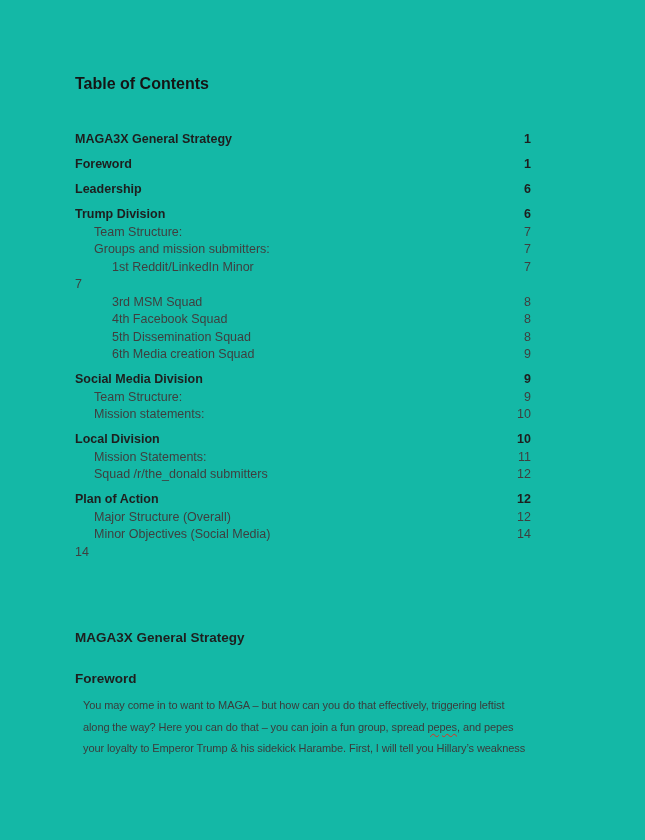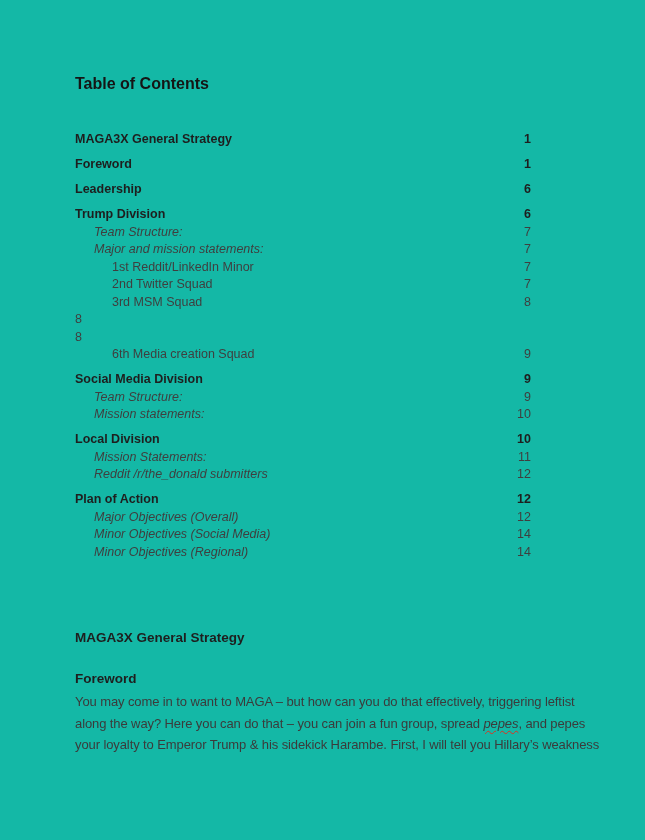--- a/index.html
+++ b/index.html
@@ -33,21 +33,21 @@
     align-items: baseline;
     font-size: 12.5px;
     line-height: 17.5px;
     color: #3f3f3f;
     cursor: pointer;
   }
   .toc-row.b {
     font-weight: 700;
     color: #1e1e1e;
   }
-  .toc-row.l2 .toc-label { padding-left: 19px; font-style: italic; }
+  .toc-row.l2 .toc-label { padding-left: 19px; }
   .toc-row.l3 .toc-label { padding-left: 37px; }
   .toc-page {
     text-align: right;
     white-space: nowrap;
   }
   .body-section {
     margin-top: 69px;
   }
   .section-heading {
     font-size: 13.5px;
@@ -57,37 +57,36 @@
     margin: 0 0 25px 0;
   }
   .subsection-heading {
     font-size: 13.5px;
     line-height: 16px;
     font-weight: 700;
     color: #1e1e1e;
     margin: 0 0 4px 0;
   }
   .para {
-    font-size: 13px;
+    font-size: 11px;
     line-height: 21.5px;
     letter-spacing: -0.1px;
     color: #3b3b3b;
-    margin: 0;
+    margin: 8px;
   }
   .para-line {
     display: block;
     white-space: nowrap;
   }
   .misspelled {
     text-decoration: underline;
     text-decoration-style: wavy;
     text-decoration-color: #e0301e;
     text-decoration-thickness: 1px;
     text-underline-offset: 2px;
-    font-style: italic;
   }
 </style>
 </head>
 <body>
 
 <div class="page">
 
   <h1 class="toc-title">Table of Contents</h1>
 
   <nav class="toc">
@@ -116,39 +115,40 @@
     <div class="toc-group">
       <div class="toc-row l1 b">
         <span class="toc-label">Trump Division</span>
         <span class="toc-page">6</span>
       </div>
       <div class="toc-row l2">
         <span class="toc-label">Team Structure:</span>
         <span class="toc-page">7</span>
       </div>
       <div class="toc-row l2">
-        <span class="toc-label">Major and mission statements:</span>
+        <span class="toc-label">Groups and mission submitters:</span>
         <span class="toc-page">7</span>
       </div>
       <div class="toc-row l3">
         <span class="toc-label">1st Reddit/LinkedIn Minor</span>
         <span class="toc-page">7</span>
       </div>
       <div class="toc-row l3">
-        <span class="toc-label">2nd Twitter Squad</span>
         <span class="toc-page">7</span>
       </div>
       <div class="toc-row l3">
         <span class="toc-label">3rd MSM Squad</span>
         <span class="toc-page">8</span>
       </div>
       <div class="toc-row l3">
+        <span class="toc-label">4th Facebook Squad</span>
         <span class="toc-page">8</span>
       </div>
       <div class="toc-row l3">
+        <span class="toc-label">5th Dissemination Squad</span>
         <span class="toc-page">8</span>
       </div>
       <div class="toc-row l3">
         <span class="toc-label">6th Media creation Squad</span>
         <span class="toc-page">9</span>
       </div>
     </div>
 
     <div class="toc-group">
       <div class="toc-row l1 b">
@@ -168,40 +168,39 @@
     <div class="toc-group">
       <div class="toc-row l1 b">
         <span class="toc-label">Local Division</span>
         <span class="toc-page">10</span>
       </div>
       <div class="toc-row l2">
         <span class="toc-label">Mission Statements:</span>
         <span class="toc-page">11</span>
       </div>
       <div class="toc-row l2">
-        <span class="toc-label">Reddit /r/the_donald submitters</span>
+        <span class="toc-label">Squad /r/the_donald submitters</span>
         <span class="toc-page">12</span>
       </div>
     </div>
 
     <div class="toc-group">
       <div class="toc-row l1 b">
         <span class="toc-label">Plan of Action</span>
         <span class="toc-page">12</span>
       </div>
       <div class="toc-row l2">
-        <span class="toc-label">Major Objectives (Overall)</span>
+        <span class="toc-label">Major Structure (Overall)</span>
         <span class="toc-page">12</span>
       </div>
       <div class="toc-row l2">
         <span class="toc-label">Minor Objectives (Social Media)</span>
         <span class="toc-page">14</span>
       </div>
       <div class="toc-row l2">
-        <span class="toc-label">Minor Objectives (Regional)</span>
         <span class="toc-page">14</span>
       </div>
     </div>
 
   </nav>
 
   <section class="body-section">
     <h2 class="section-heading">MAGA3X General Strategy</h2>
     <h3 class="subsection-heading">Foreword</h3>
     <p class="para">

